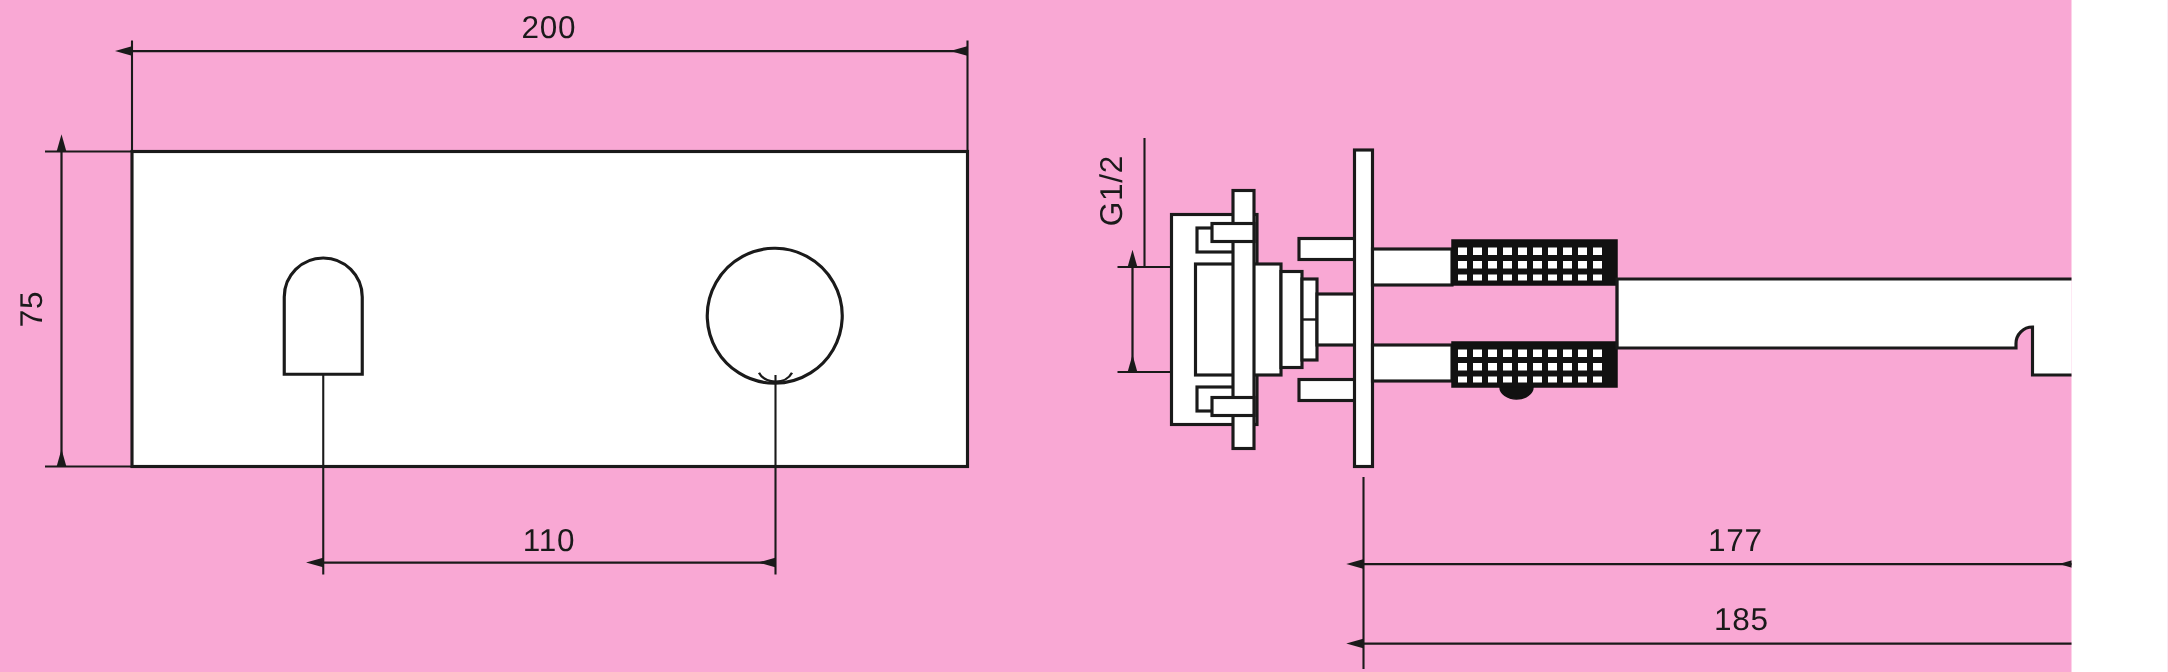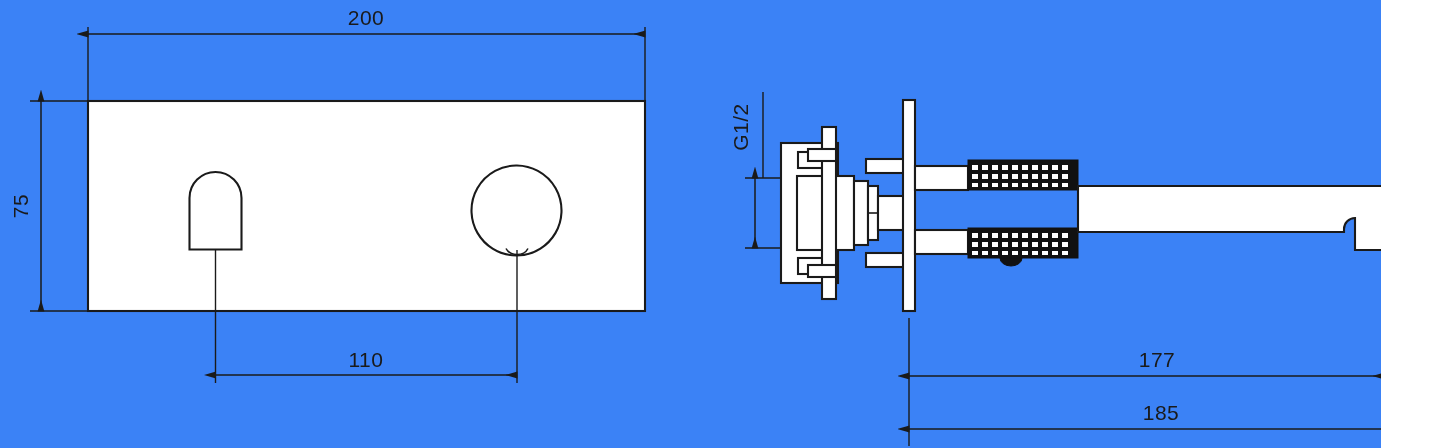--- a/index.html
+++ b/index.html
@@ -7,21 +7,21 @@
     padding: 0;
     background: #ffffff;
   }
   body {
     font-family: "Liberation Sans", sans-serif;
   }
   #drawing-root {
     position: relative;
     width: 1381px;
     height: 448px;
-    background: #3b82f6;
+    background: #f9a8d4;
     overflow: hidden;
     text-align: center;
   }
   svg.cad {
     position: absolute;
     left: 0;
     top: 0;
     width: 1445px;
     height: 448px;
     display: block;

